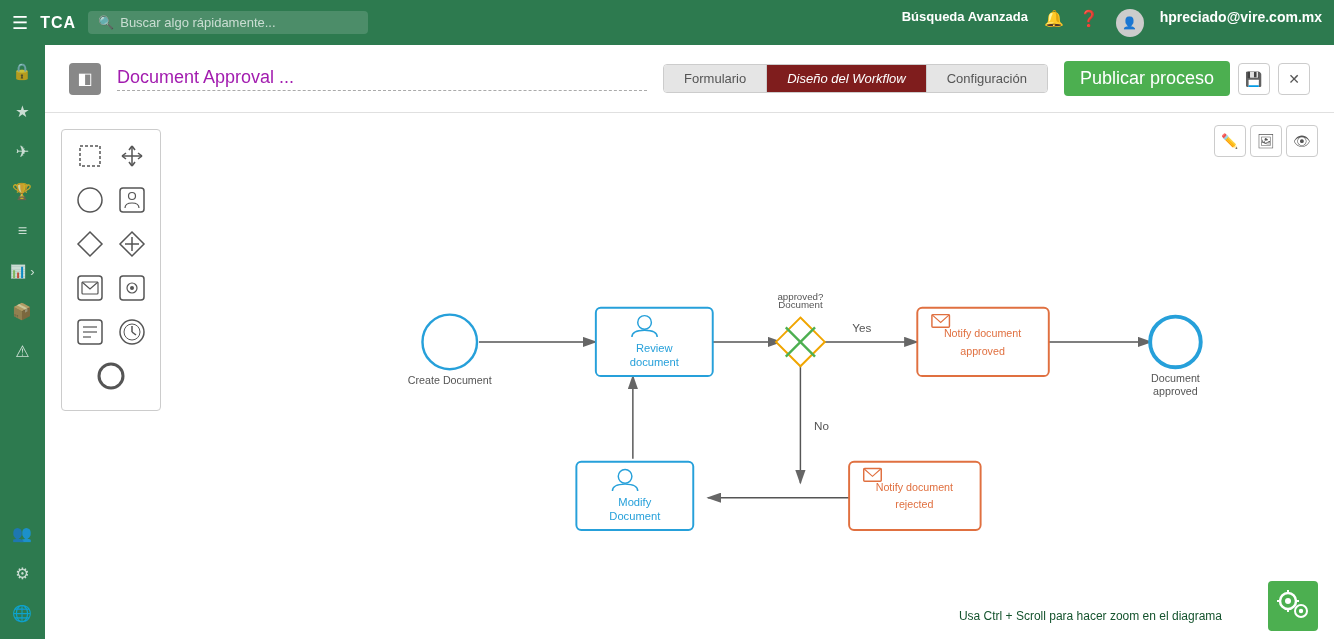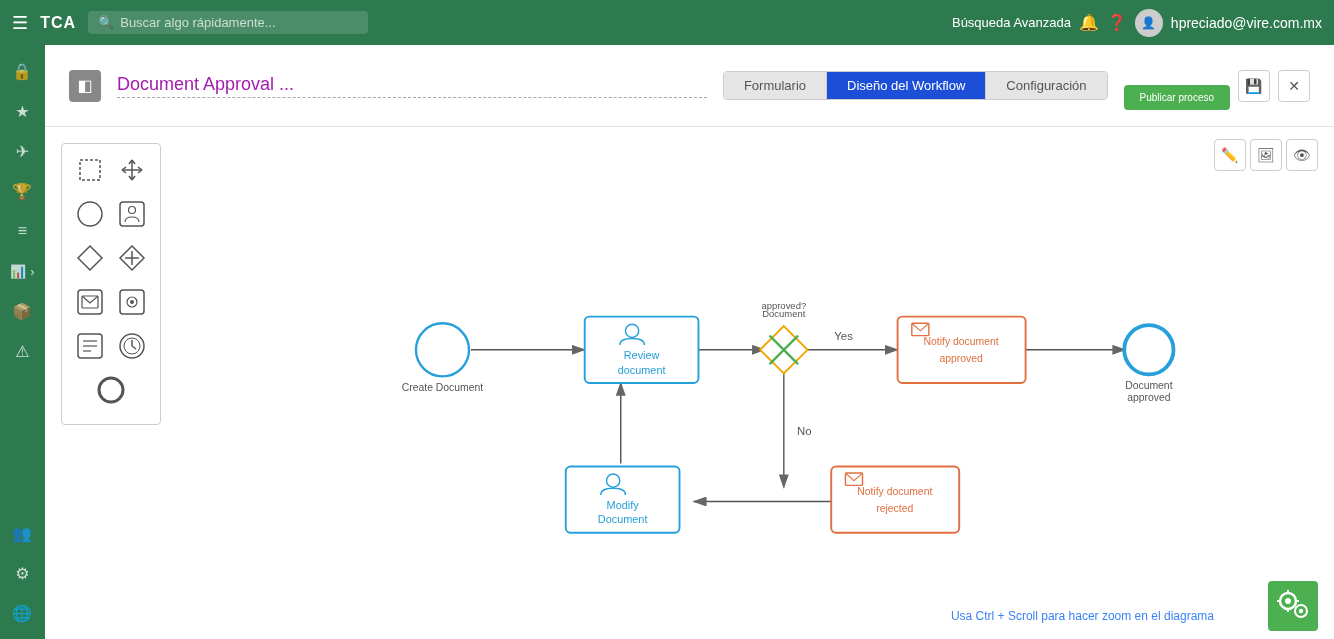--- a/index.html
+++ b/index.html
@@ -15,21 +15,21 @@
       color: white;
       gap: 16px;
     }
     #navbar .nav-left { display: flex; align-items: center; gap: 12px; flex: 1; }
     #navbar .nav-search {
       display: flex; align-items: center; gap: 6px;
       background: rgba(255,255,255,0.15); border-radius: 4px;
       padding: 4px 10px; color: rgba(255,255,255,0.8); font-size: 13px;
       width: 280px;
     }
-    #navbar .nav-right { display: flex; align-items: center; gap: 8px; font-size: 13px; }
+    #navbar .nav-right { display: flex; align-items: flex-start; gap: 16px; font-size: 13px; font-weight: bold; }
     #navbar .nav-icon { cursor: pointer; font-size: 16px; }
     #navbar .avatar {
       width: 28px; height: 28px; border-radius: 50%;
       background: #ccc; display: flex; align-items: center; justify-content: center;
       font-size: 12px; color: #333;
     }
 
     
     #layout { display: flex; height: calc(100vh - 45px); }
 
@@ -77,27 +77,27 @@
       font-size: 18px; color: #a21caf; flex: 1;
       border-bottom: 1px dashed #aaa; padding-bottom: 2px;
     }
     #tabs {
       display: flex; border: 1px solid #ccc; border-radius: 4px; overflow: hidden;
     }
     #tabs .tab {
       padding: 6px 20px; font-size: 13px; cursor: pointer;
       background: #e5e5e5; color: #555; border: none;
     }
-    #tabs .tab.active { background: #1d4ed8; color: white; }
+    #tabs .tab.active { background: #7f1d1d; color: white; font-style: italic; }
     #tabs .tab:not(:last-child) { border-right: 1px solid #ccc; }
 
     #header-actions { display: flex; align-items: center; gap: 8px; margin-left: auto; }
     #header-actions .btn-publish {
       background: #4CAF50; color: white; border: none;
-      padding: 7px 16px; border-radius: 4px; font-size: 10px; cursor: pointer; margin-top: 24px;
+      padding: 7px 16px; border-radius: 4px; font-size: 18px; cursor: pointer;
     }
     #header-actions .btn-icon {
       width: 32px; height: 32px; border: 1px solid #ccc;
       background: white; border-radius: 4px; cursor: pointer;
       display: flex; align-items: center; justify-content: center;
       font-size: 14px; color: #555;
     }
 
     
     #workflow-area {
@@ -149,22 +149,22 @@
     
     #diagram-svg {
       position: absolute;
       top: 0; left: 0;
       width: 100%; height: 100%;
     }
 
     
     #canvas-footer {
       position: absolute;
-      bottom: 16px; right: 120px;
-      font-size: 12px; color: #3b82f6;
+      bottom: 16px; right: 112px;
+      font-size: 12px; color: #14532d;
     }
 
     
     #canvas-gear {
       position: absolute;
       bottom: 8px; right: 16px;
       width: 50px; height: 50px;
     }
   </style>
 </head>

